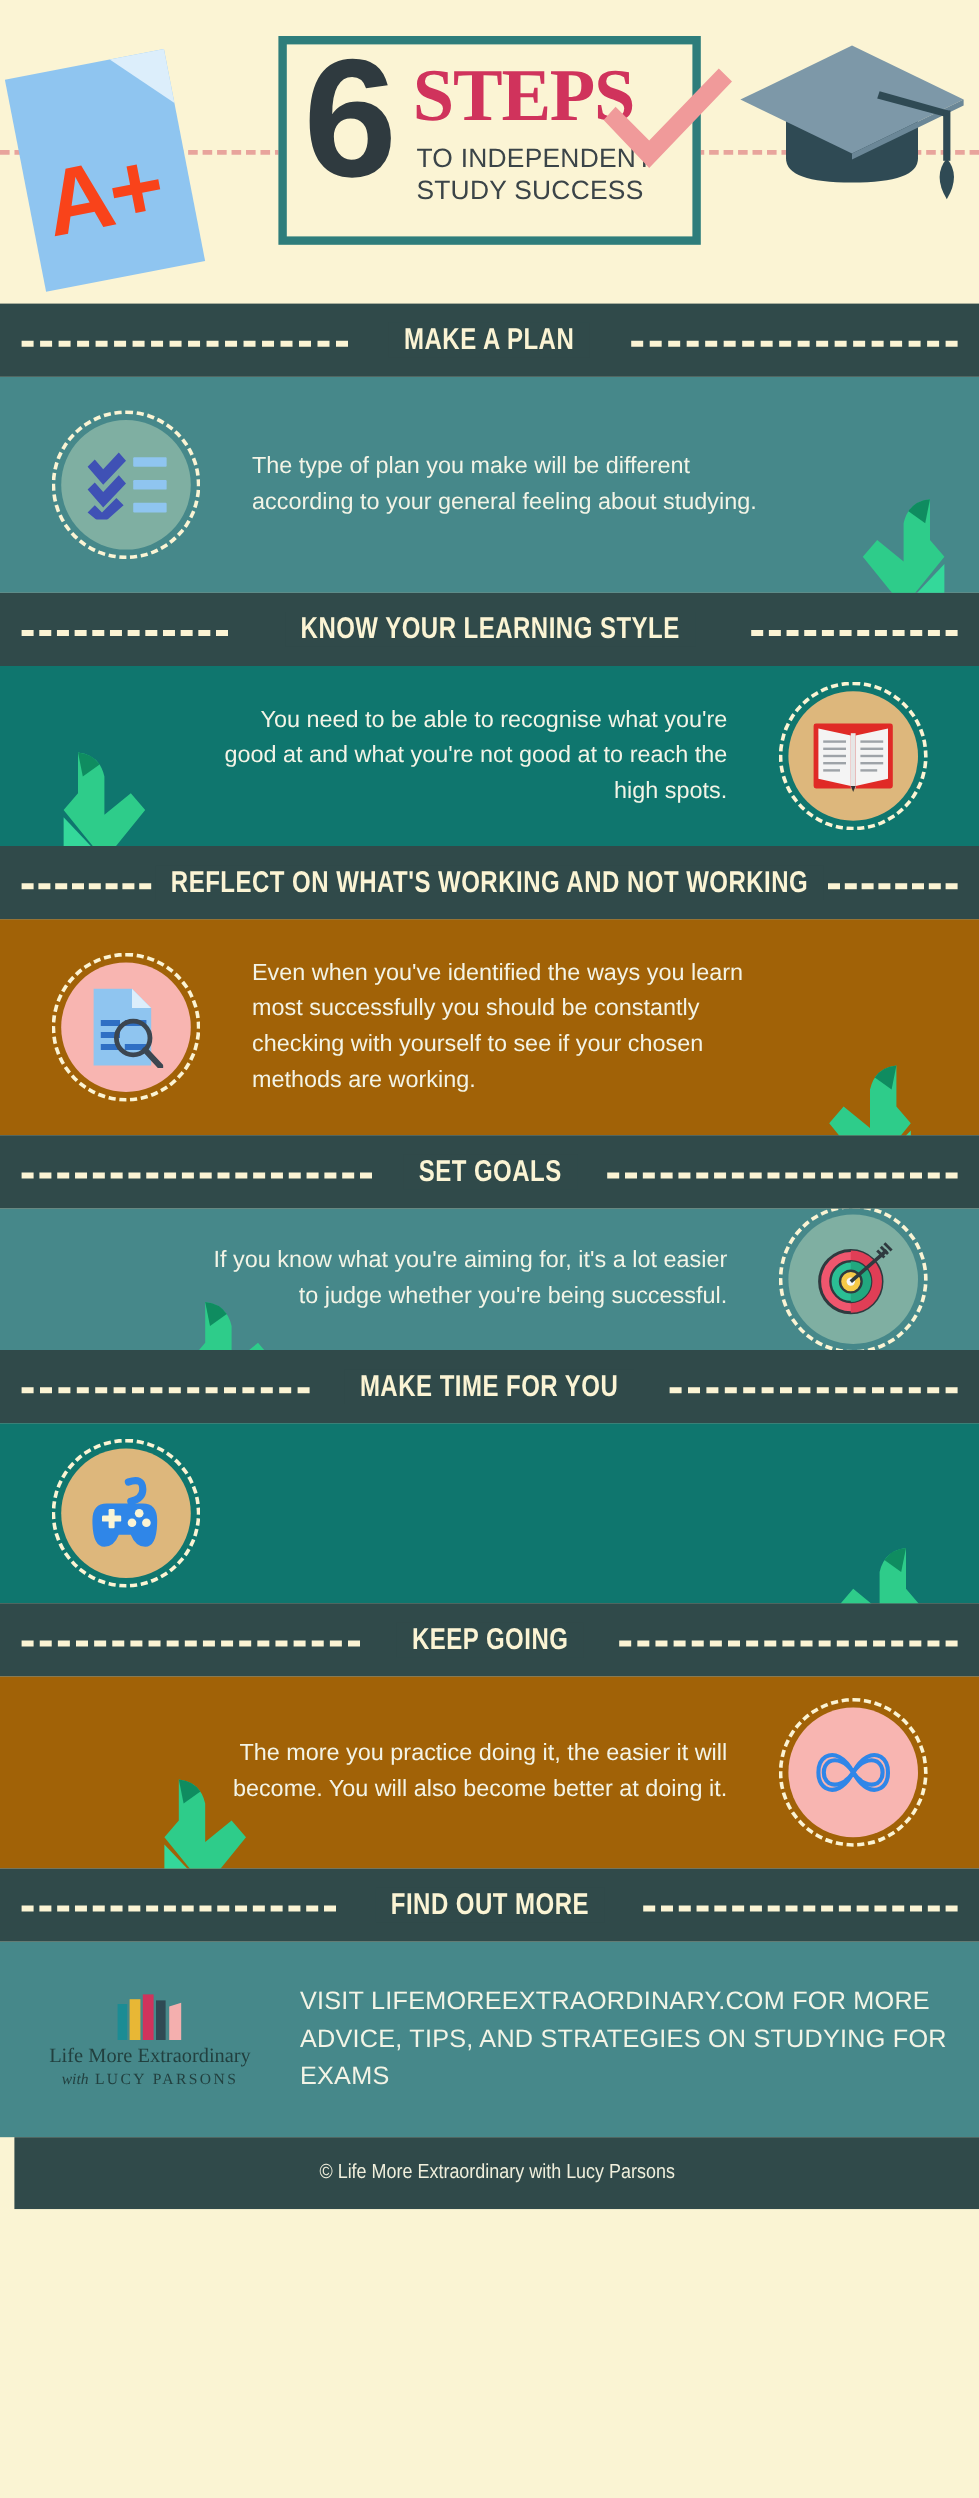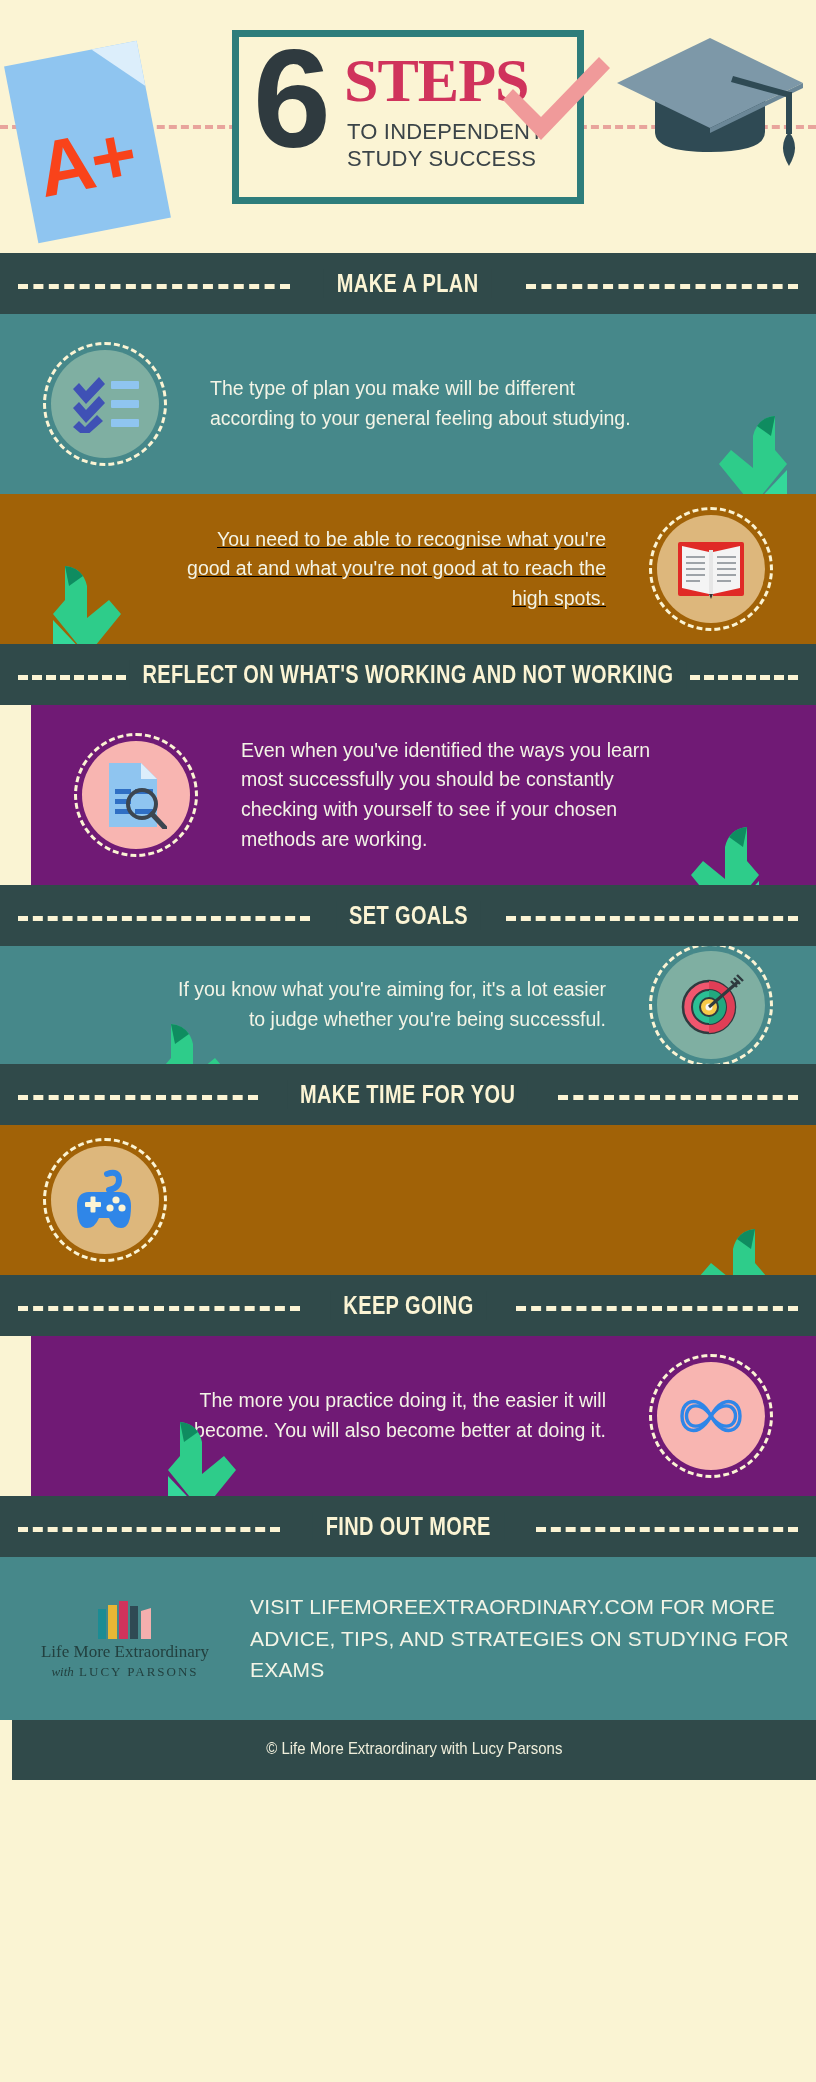--- a/index.html
+++ b/index.html
@@ -140,22 +140,22 @@
     position:relative;
   }
   .icon-circle .disc{
     position:absolute;left:5px;top:5px;right:5px;bottom:5px;
     border-radius:50%;
   }
   .icon-circle svg{position:relative;z-index:2;}
 
   
   .bg-teal{background:#46888A;}
-  .bg-gold{background:#a16207;text-decoration:underline;}
-  .bg-pink{background:#701a75;margin-left:31px;}
+  .bg-gold{background:#0f766e;}
+  .bg-pink{background:#a16207;}
 
   .disc-teal{background:#7FAFA2;}
   .disc-gold{background:#DDB77C;}
   .disc-pink{background:#F8B5B1;}
 
   
   .arrow{
     position:absolute;
     width:105px;height:105px;
     z-index:6;
@@ -266,20 +266,25 @@
       <p>The type of plan you make will be different according to your general feeling about studying.</p>
     </div>
 
     <svg class="arrow" style="right:10px;top:96px;" viewBox="0 0 105 105">
       <path d="M74 6 Q56 8 52 26 L52 58 L30 40 L18 54 L52 96 L86 54 L74 40 L74 26 Z" fill="#2ECC8A"></path>
       <path d="M74 6 Q62 7 56 16 L70 26 Z" fill="#0F8C60"></path>
       <path d="M52 96 L86 84 L86 60 Z" fill="#34D89A"></path>
     </svg>
   </div>
 
+  <div class="band-title">
+    <div class="rule left" style="width:172px"></div>
+    <div class="rule right" style="width:172px"></div>
+    <h2>KNOW YOUR LEARNING STYLE</h2>
+  </div>
   <div class="band-body rtl bg-gold" style="height:150px">
     <div class="icon-cell">
       <div class="icon-circle">
         <div class="disc disc-gold"></div>
         <svg width="70" height="62" viewBox="0 0 70 62">
           <rect x="2" y="4" width="66" height="54" rx="2" fill="#E02A26"></rect>
           <path d="M6 8 L33 14 L33 56 L6 50 Z" fill="#F4F4F4"></path>
           <path d="M64 8 L37 14 L37 56 L64 50 Z" fill="#F4F4F4"></path>
           <rect x="33" y="12" width="4" height="46" fill="#E6E6E6"></rect>
           <g fill="#9EA3A8">

